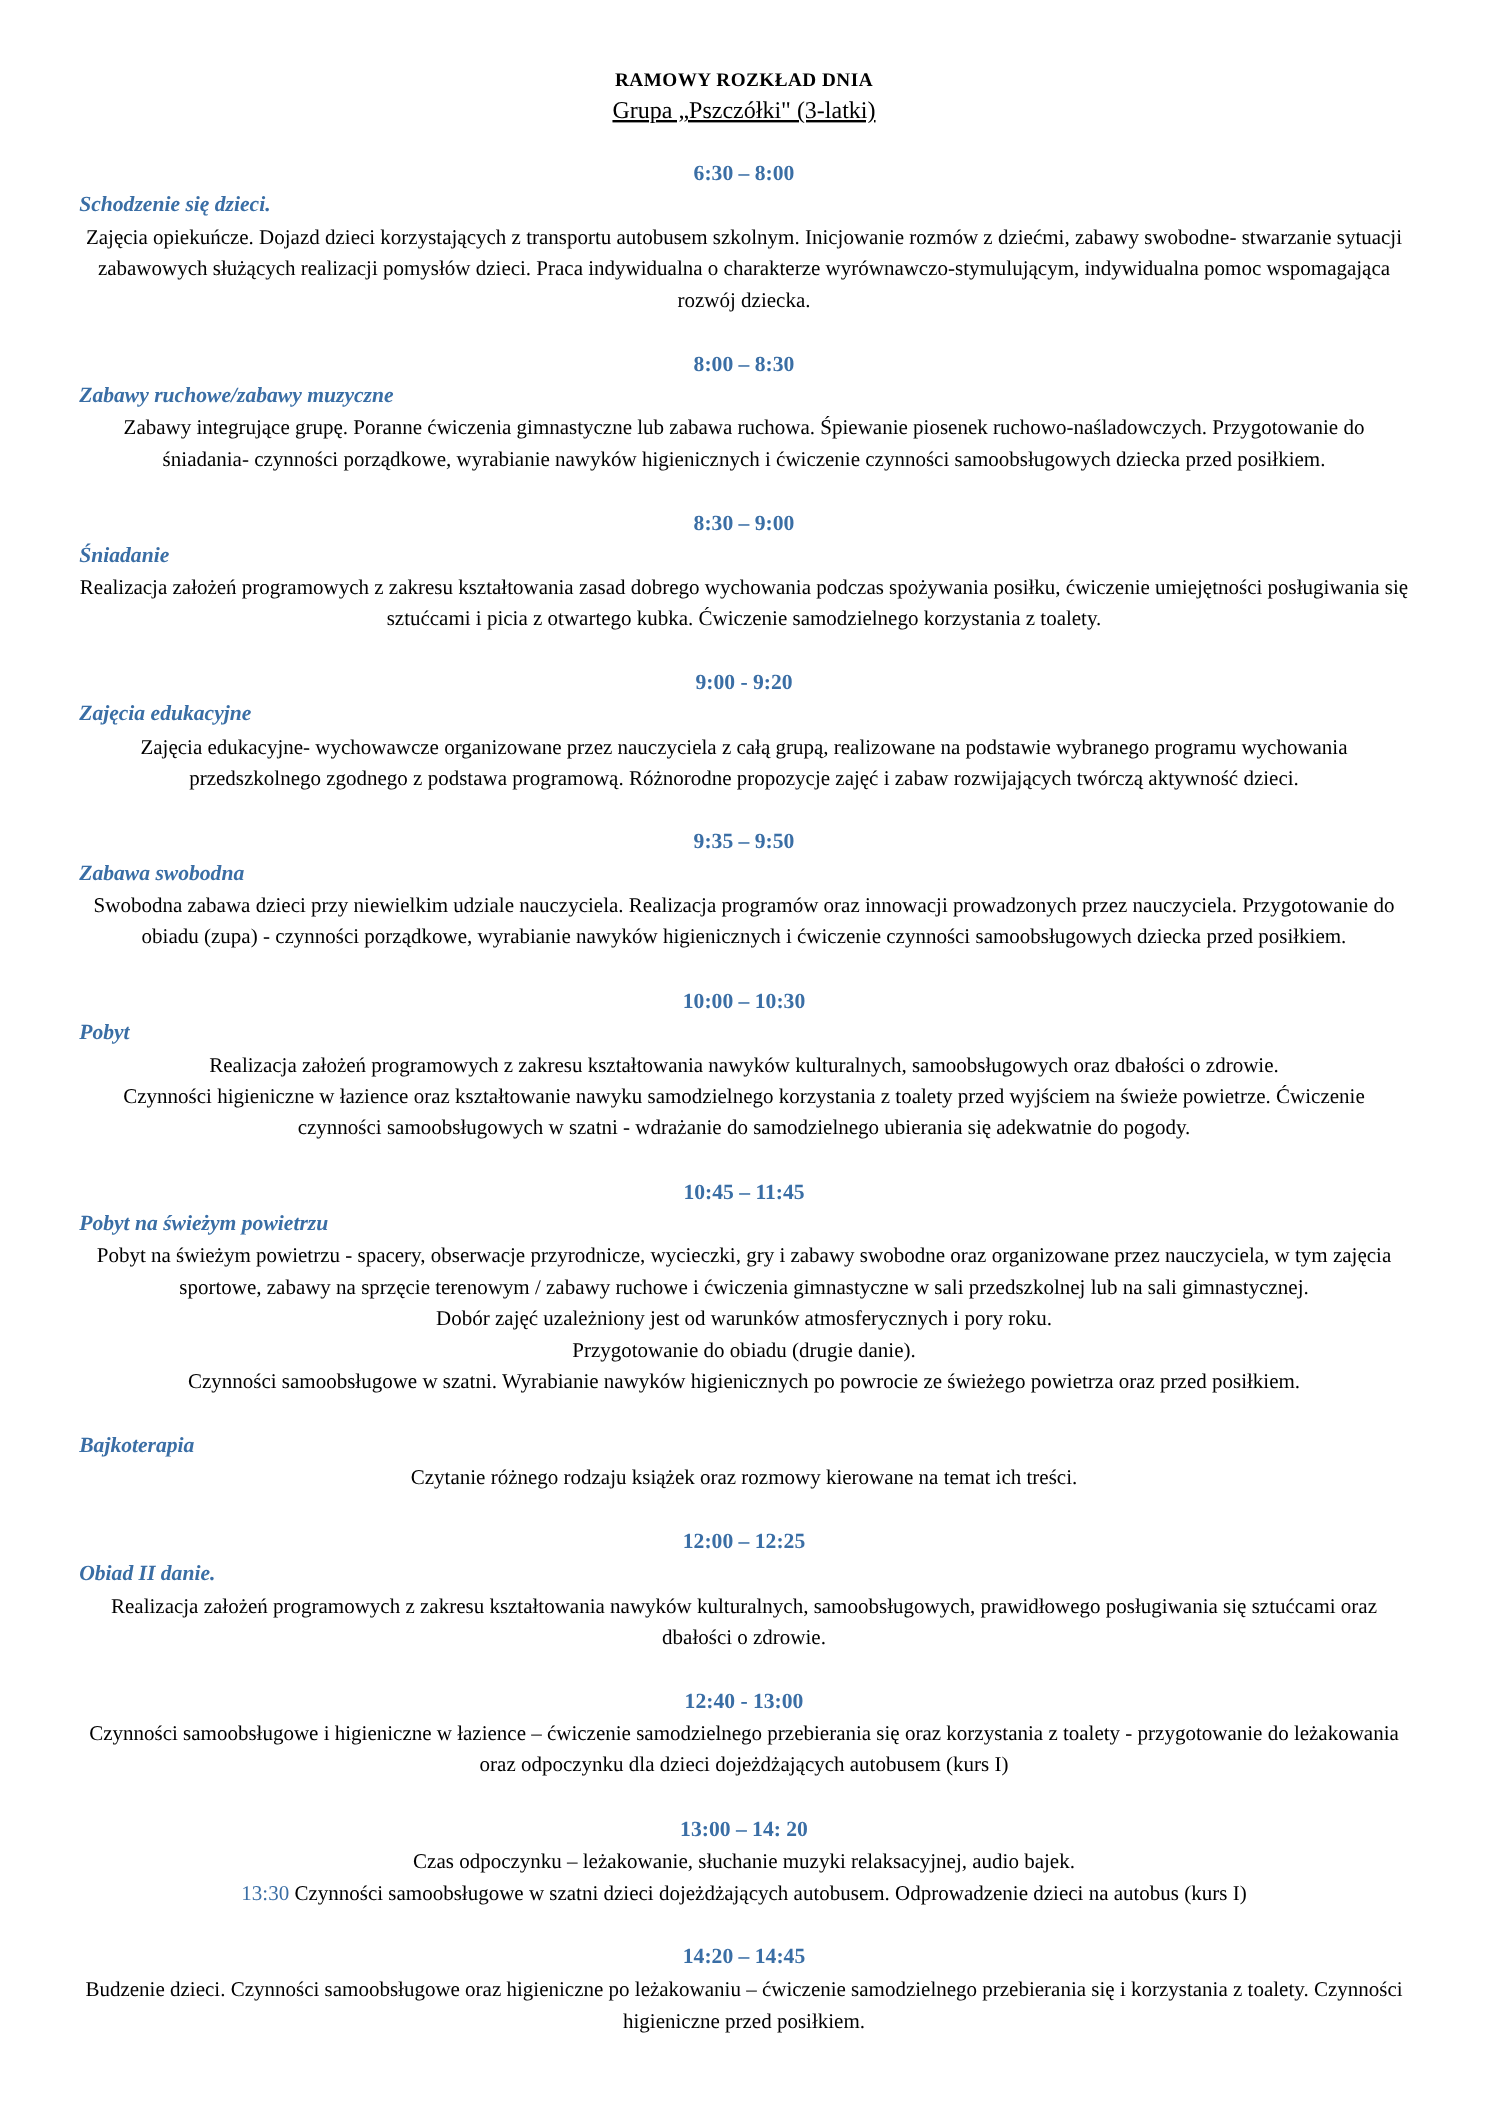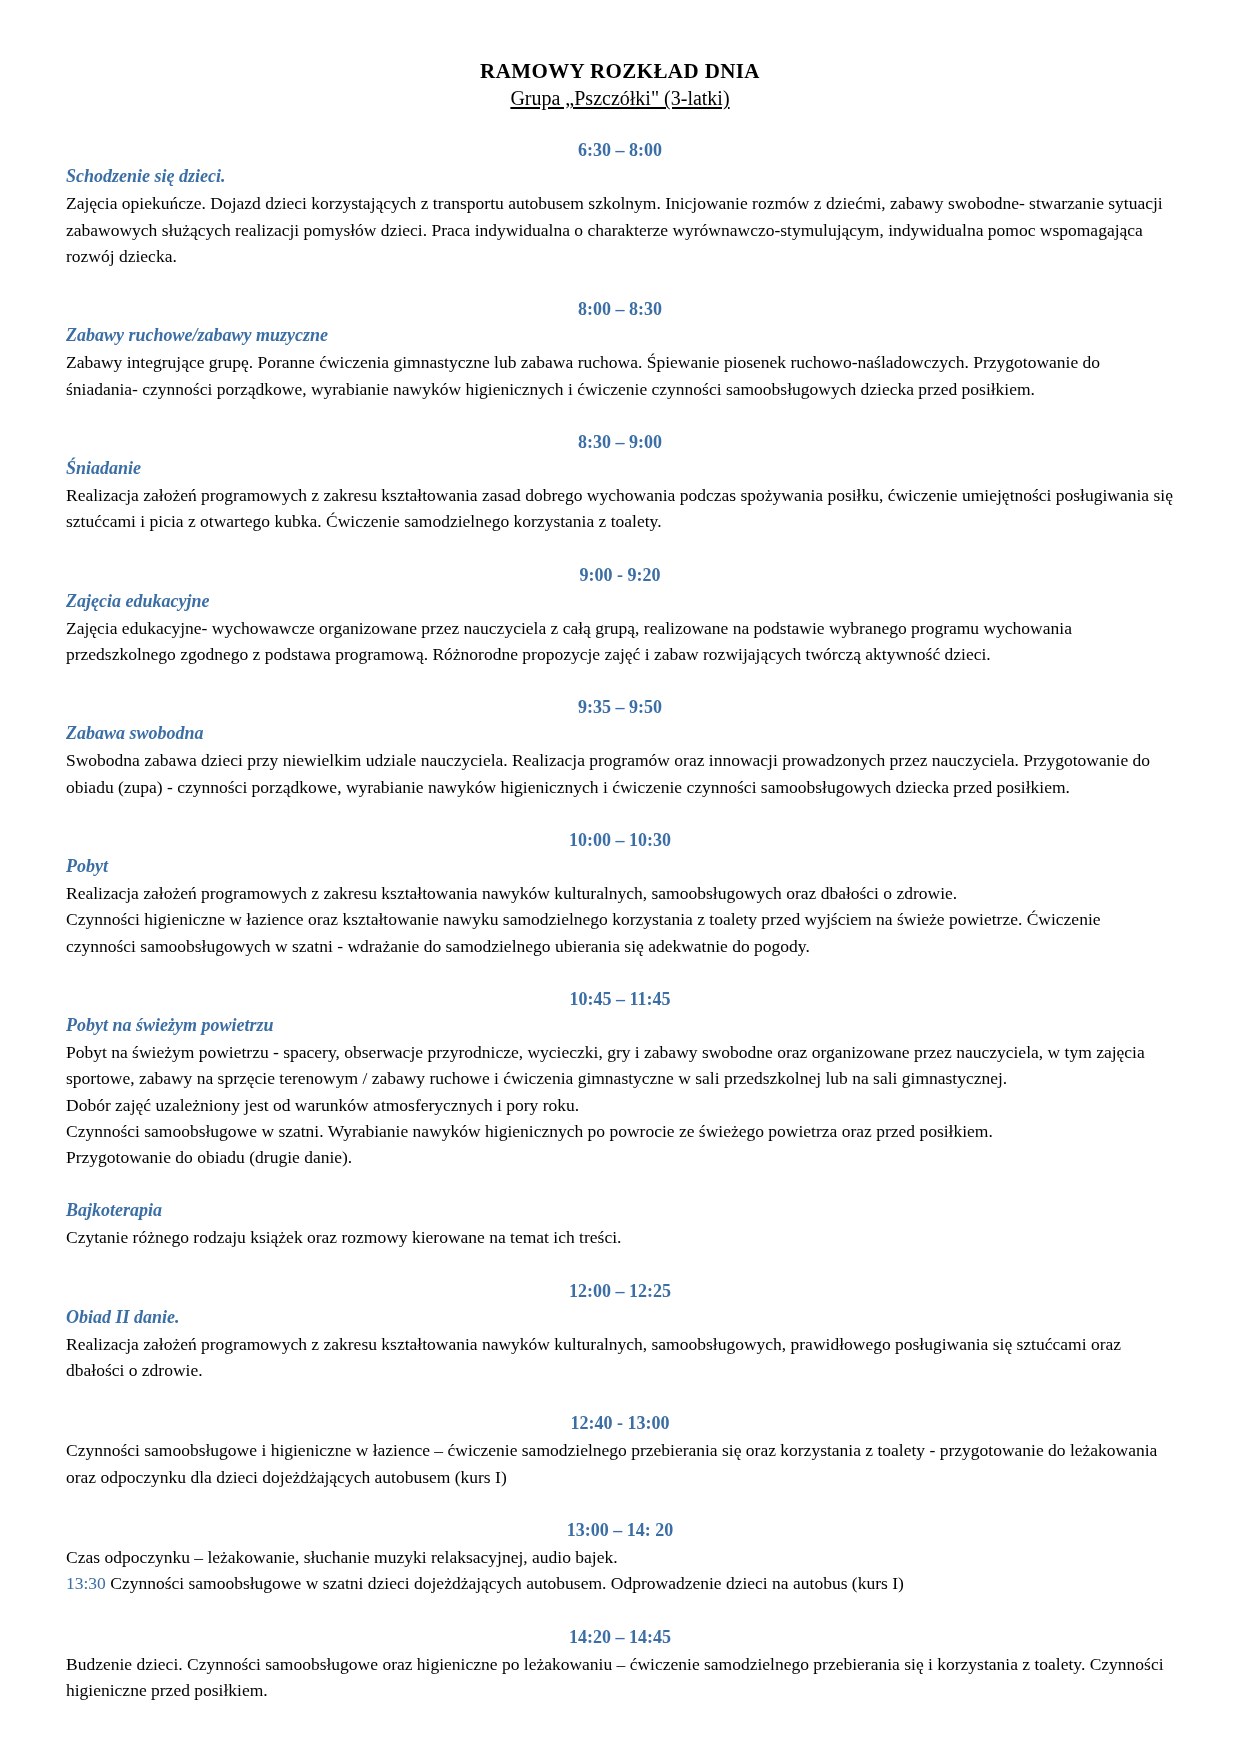--- a/index.html
+++ b/index.html
@@ -17,21 +17,21 @@
     width: 1240px;
     min-height: 1754px;
     box-sizing: border-box;
     padding: 58px 66px 40px 66px;
     background: #ffffff;
   }
 
   
   .doc-title {
     text-align: center;
-    font-size: 21px;
+    font-size: 16px;
     font-weight: bold;
     letter-spacing: 0.4px;
     line-height: 1.25;
   }
   .doc-subtitle {
     text-align: center;
     font-size: 20px;
     line-height: 1.3;
     margin-top: 1px;
   }
@@ -56,21 +56,21 @@
   }
   .block-heading {
     text-align: left;
     font-size: 18px;
     font-weight: bold;
     font-style: italic;
     color: #3a6ea5;
     line-height: 1.45;
   }
   .block-body {
-    text-align: left;
+    text-align: center;
     font-size: 17.5px;
     line-height: 1.5;
     color: #000000;
     margin-top: 1px;
   }
   .block-body p {
     margin: 0;
   }
   .inline-time {
     color: #3a6ea5;
@@ -130,22 +130,22 @@
           <p>Realizacja założeń programowych z zakresu kształtowania nawyków kulturalnych, samoobsługowych oraz dbałości o zdrowie.</p>
           <p>Czynności higieniczne w łazience oraz kształtowanie nawyku samodzielnego korzystania z toalety przed wyjściem na świeże powietrze. Ćwiczenie czynności samoobsługowych w szatni -  wdrażanie do samodzielnego ubierania się adekwatnie do pogody.</p>
         </div>
       </div>
       <div class="block">
         <div class="block-time">10:45 – 11:45</div>
         <div class="block-heading">Pobyt na świeżym powietrzu</div>
         <div class="block-body">
           <p>Pobyt na świeżym powietrzu - spacery, obserwacje przyrodnicze, wycieczki,  gry i zabawy swobodne oraz organizowane przez nauczyciela, w tym zajęcia sportowe, zabawy na sprzęcie terenowym / zabawy ruchowe i ćwiczenia gimnastyczne w sali przedszkolnej lub na sali gimnastycznej.</p>
           <p>Dobór zajęć uzależniony jest od warunków atmosferycznych i pory roku.</p>
+          <p>Przygotowanie do obiadu (drugie danie).</p>
           <p>Czynności samoobsługowe w szatni. Wyrabianie nawyków higienicznych po powrocie ze świeżego powietrza oraz przed posiłkiem.</p>
-          <p>Przygotowanie do obiadu (drugie danie).</p>
         </div>
       </div>
       <div class="block">
         <div class="block-heading">Bajkoterapia</div>
         <div class="block-body">
           <p>Czytanie różnego rodzaju książek oraz rozmowy kierowane na temat ich treści.</p>
         </div>
       </div>
       <div class="block">
         <div class="block-time">12:00 – 12:25</div>

